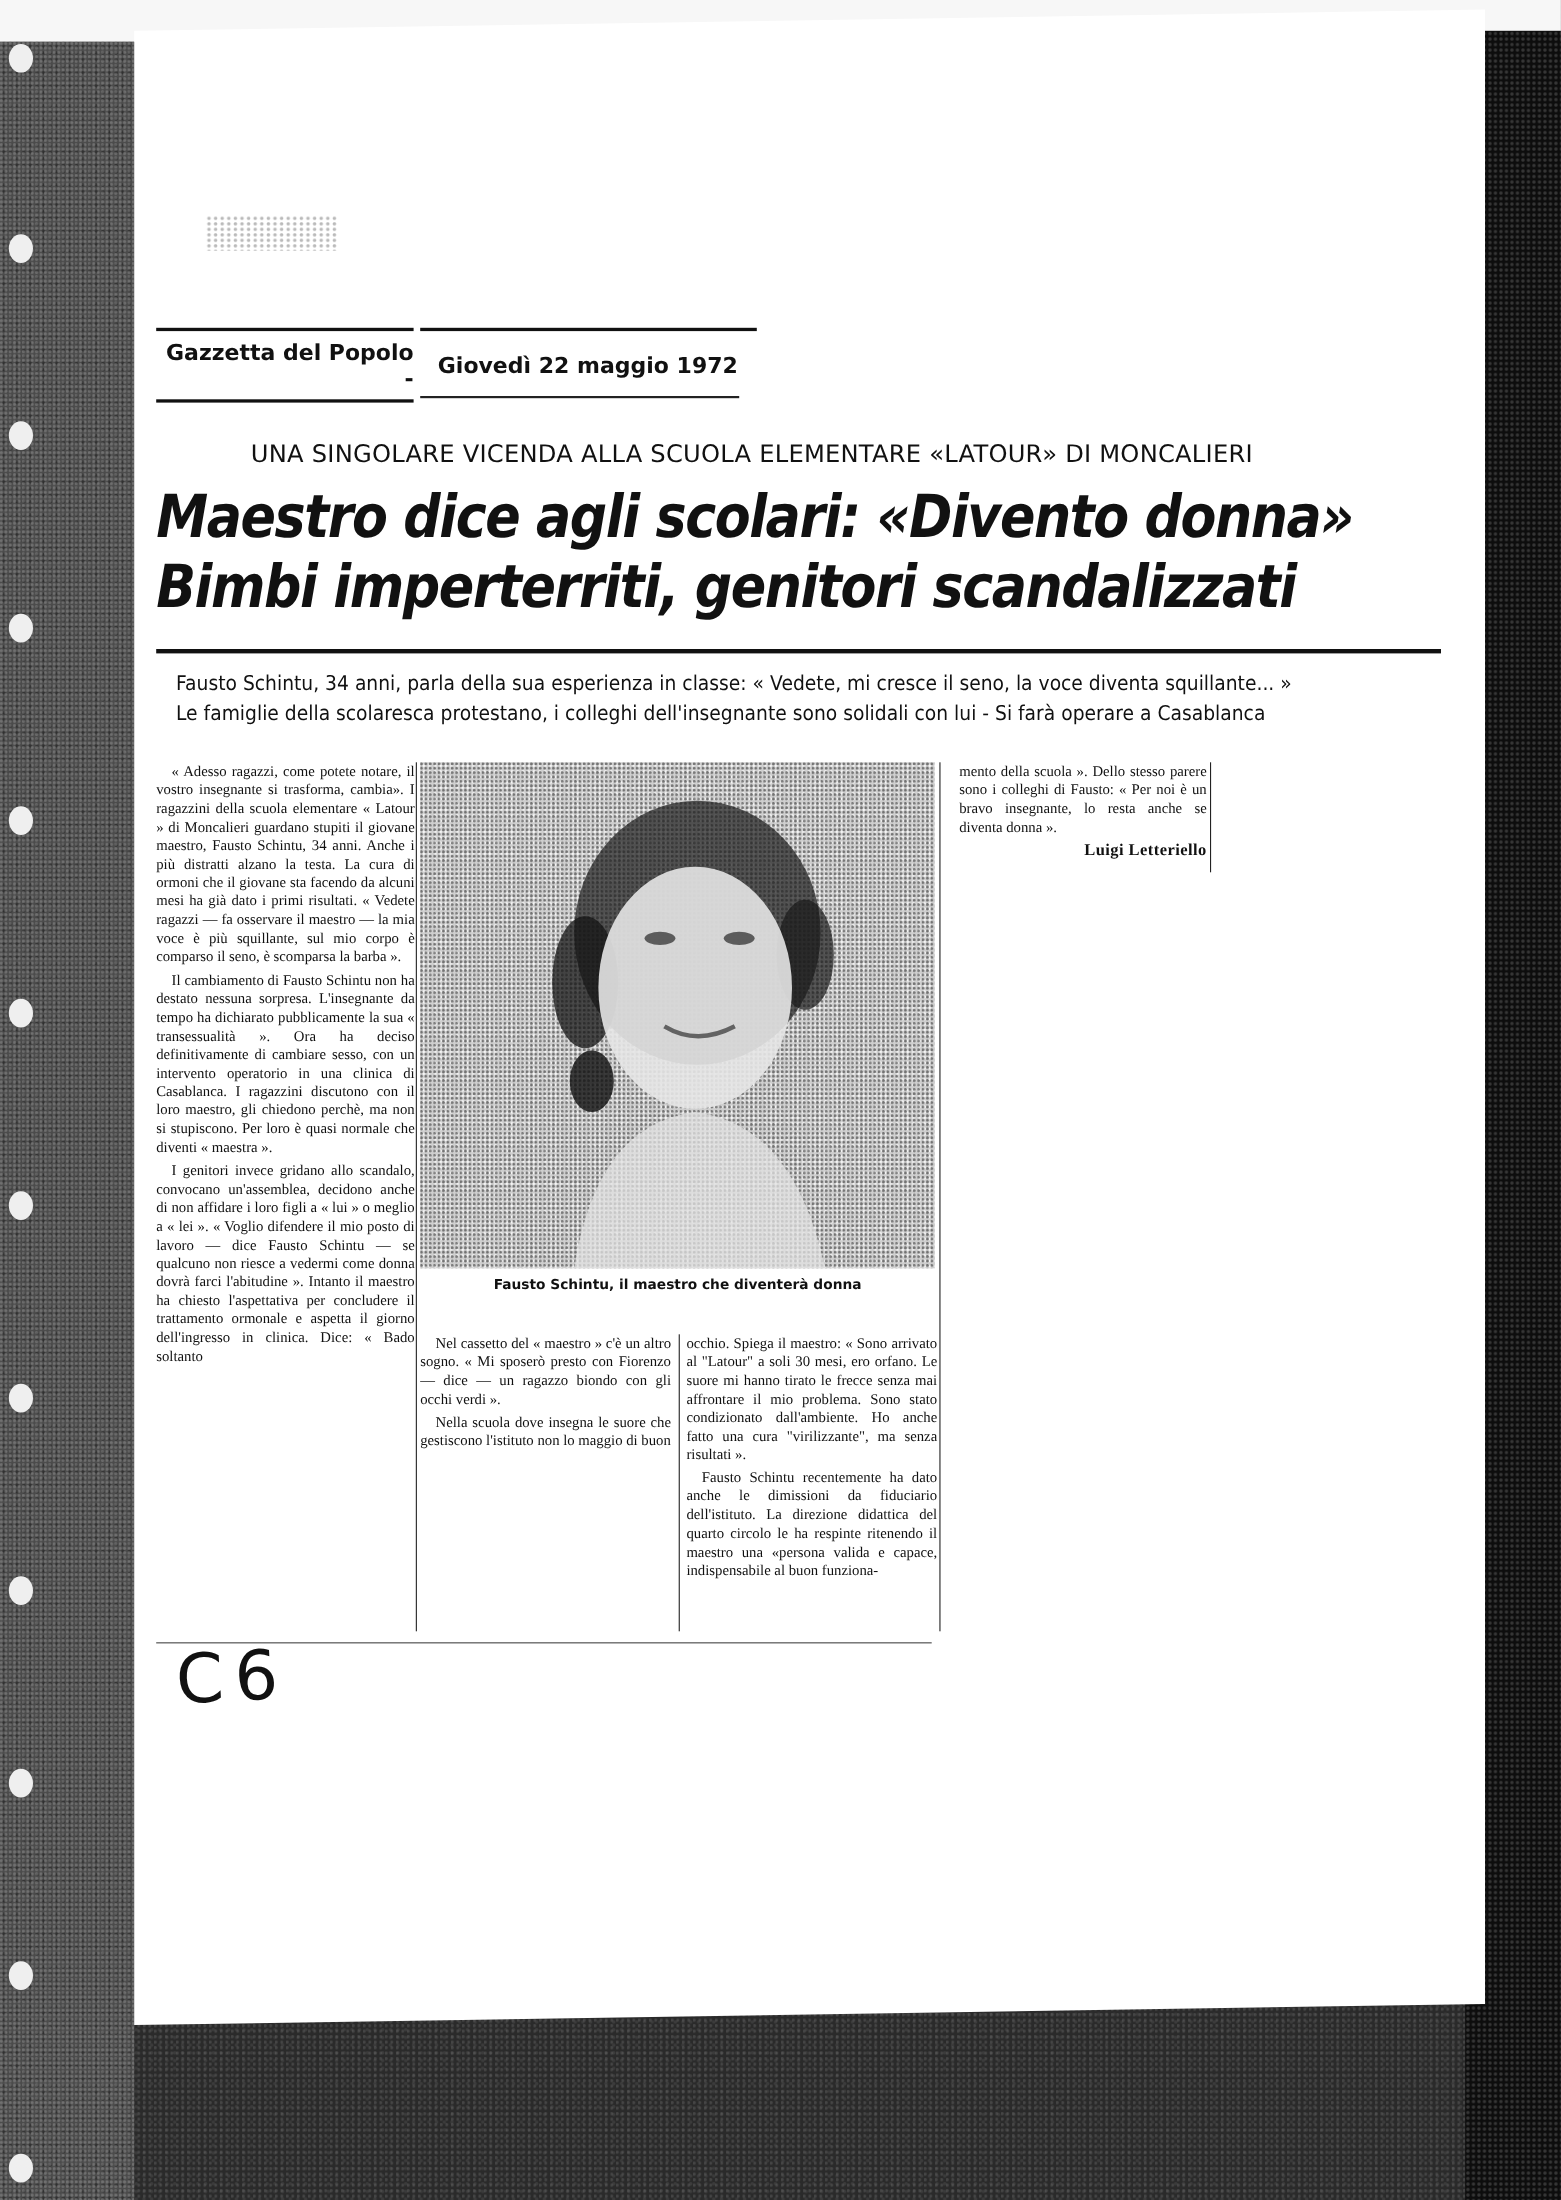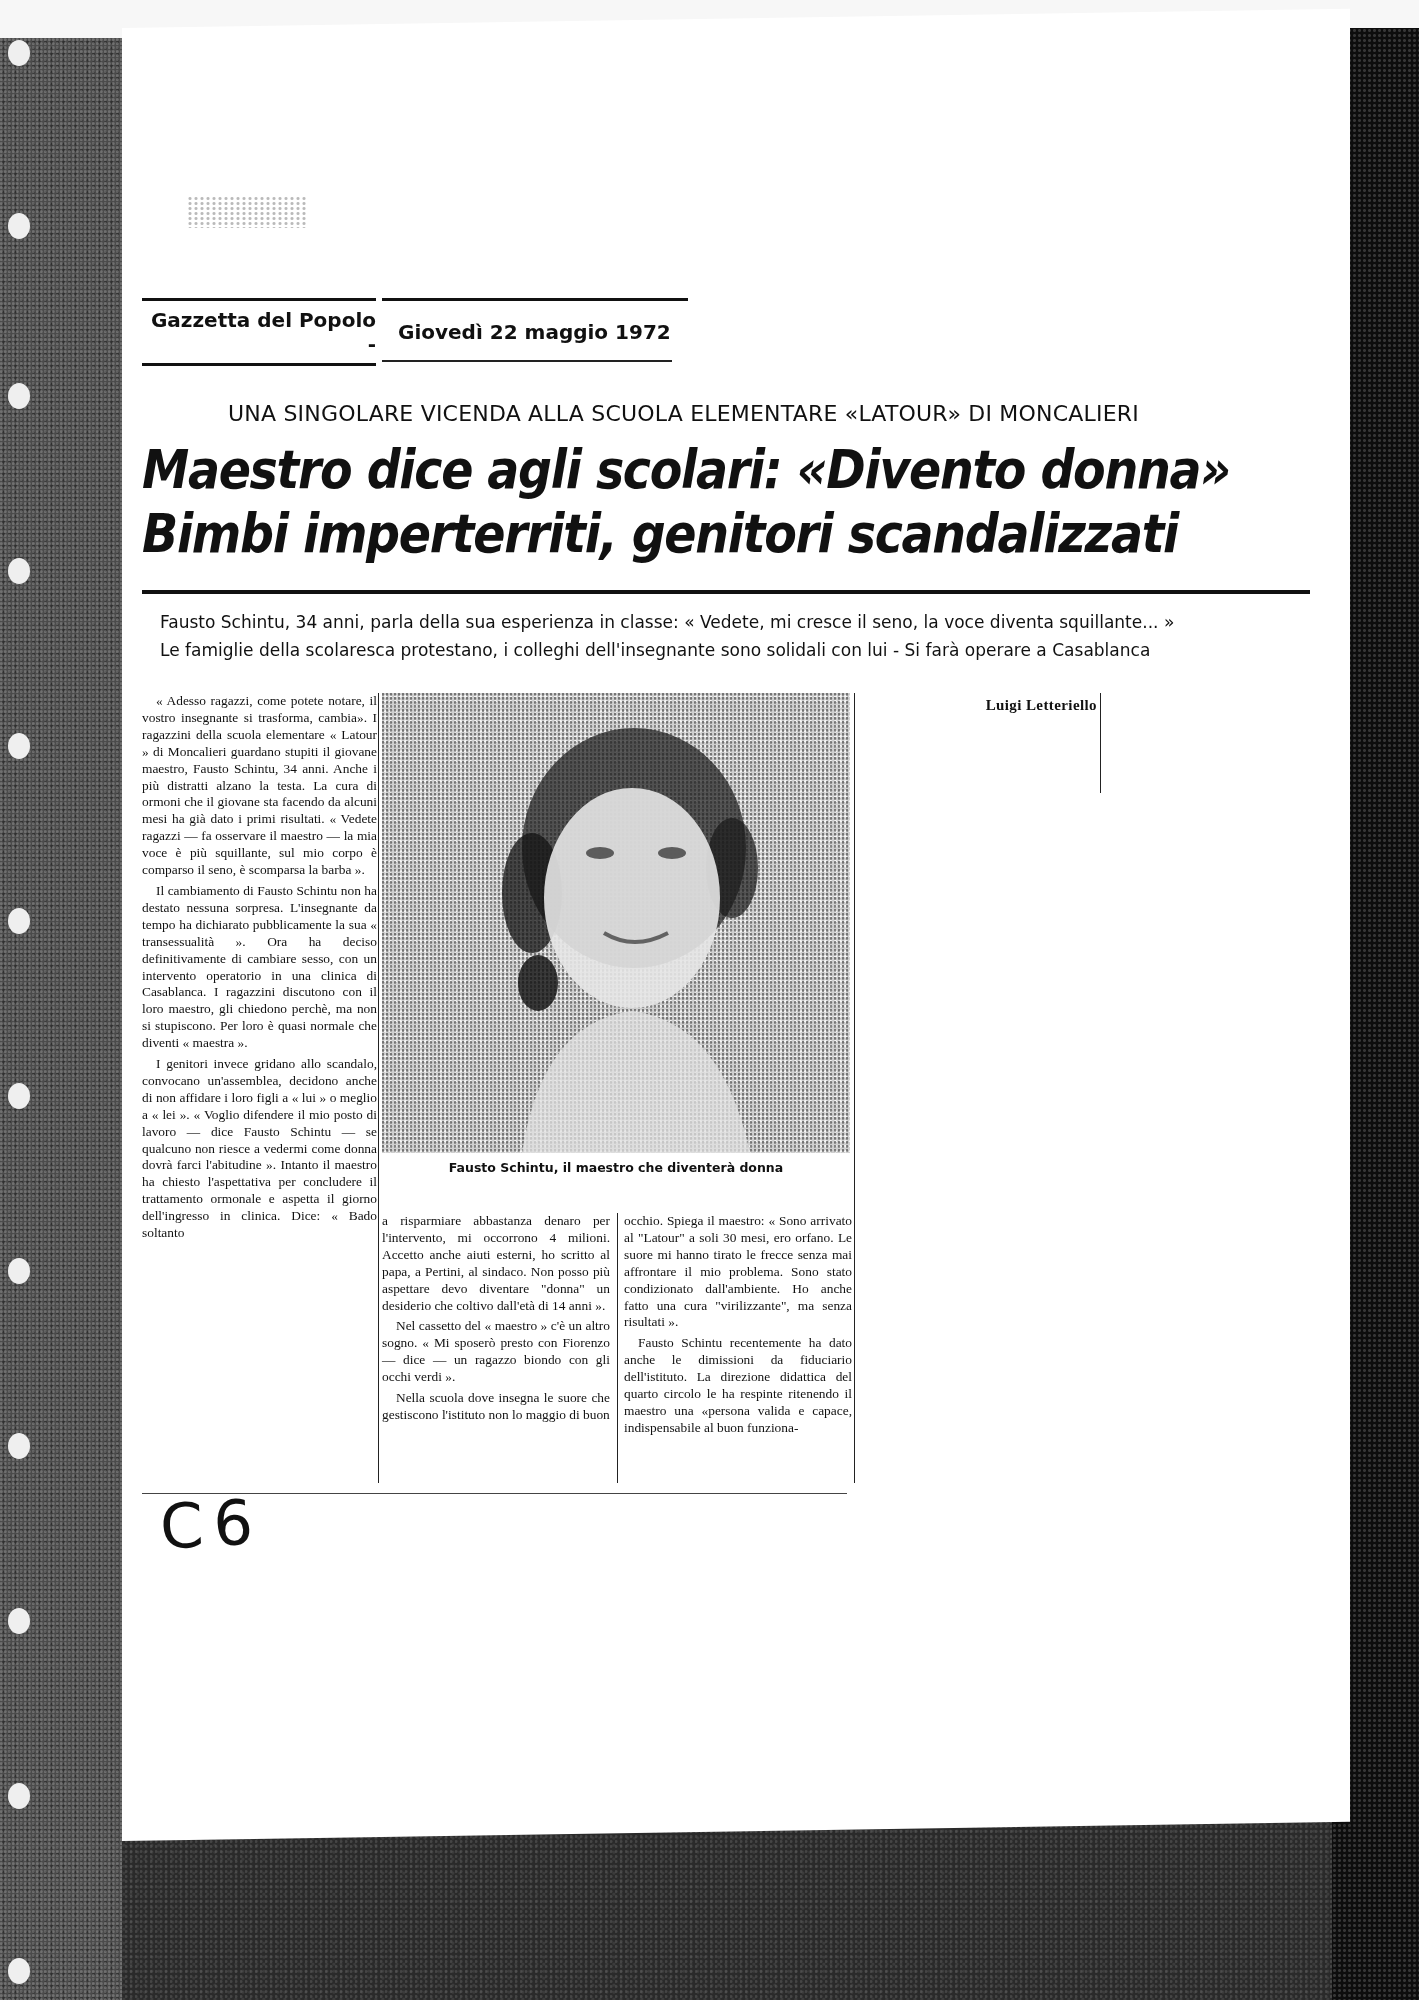--- a/index.html
+++ b/index.html
@@ -165,33 +165,33 @@
           <ellipse cx="250" cy="205" rx="88" ry="110" fill="rgba(230,230,230,0.9)"></ellipse>
           <ellipse cx="218" cy="160" rx="14" ry="6" fill="rgba(40,40,40,0.7)"></ellipse>
           <ellipse cx="290" cy="160" rx="14" ry="6" fill="rgba(40,40,40,0.7)"></ellipse>
           <path d="M222 240 Q252 258 286 240" stroke="rgba(50,50,50,0.7)" stroke-width="4" fill="none"></path>
           <path d="M140 460 Q160 330 250 318 Q340 330 368 460 Z" fill="rgba(225,225,225,0.75)"></path>
         </svg>
       </div>
       <div class="caption">Fausto Schintu, il maestro che diventerà donna</div>
 
       <div class="col col-b">
-        <p style="text-indent:0">a risparmiare abbastanza denaro per l'intervento, mi occorrono 4 milioni. Accetto anche aiuti esterni, ho scritto al papa, a Pertini, al sindaco. Non posso più aspettare devo diventare "donna" un desiderio che coltivo dall'età di 14 anni ».</p>
         <p>Nel cassetto del « maestro » c'è un altro sogno. « Mi sposerò presto con Fiorenzo — dice — un ragazzo biondo con gli occhi verdi ».</p>
         <p>Nella scuola dove insegna le suore che gestiscono l'istituto non lo maggio di buon</p>
       </div>
       <div class="vrule" style="left:475px; top:915px; height:270px;"></div>
 
       <div class="col col-c">
         <p style="text-indent:0">occhio. Spiega il maestro: « Sono arrivato al "Latour" a soli 30 mesi, ero orfano. Le suore mi hanno tirato le frecce senza mai affrontare il mio problema. Sono stato condizionato dall'ambiente. Ho anche fatto una cura "virilizzante", ma senza risultati ».</p>
         <p>Fausto Schintu recentemente ha dato anche le dimissioni da fiduciario dell'istituto. La direzione didattica del quarto circolo le ha respinte ritenendo il maestro una «persona valida e capace, indispensabile al buon funziona-</p>
       </div>
       <div class="vrule" style="left:712px; top:395px; height:790px;"></div>
 
       <div class="col col-d">
+        <p style="text-indent:0">mento della scuola ». Dello stesso parere sono i colleghi di Fausto: « Per noi è un bravo insegnante, lo resta anche se diventa donna ».</p>
         <div class="byline">Luigi Letteriello</div>
       </div>
       <div class="vrule" style="left:958px; top:395px; height:100px;"></div>
 
       <div class="bottom-rule"></div>
     </div>
 
     <div class="handnote">C6</div>
   </div>
 </div>

